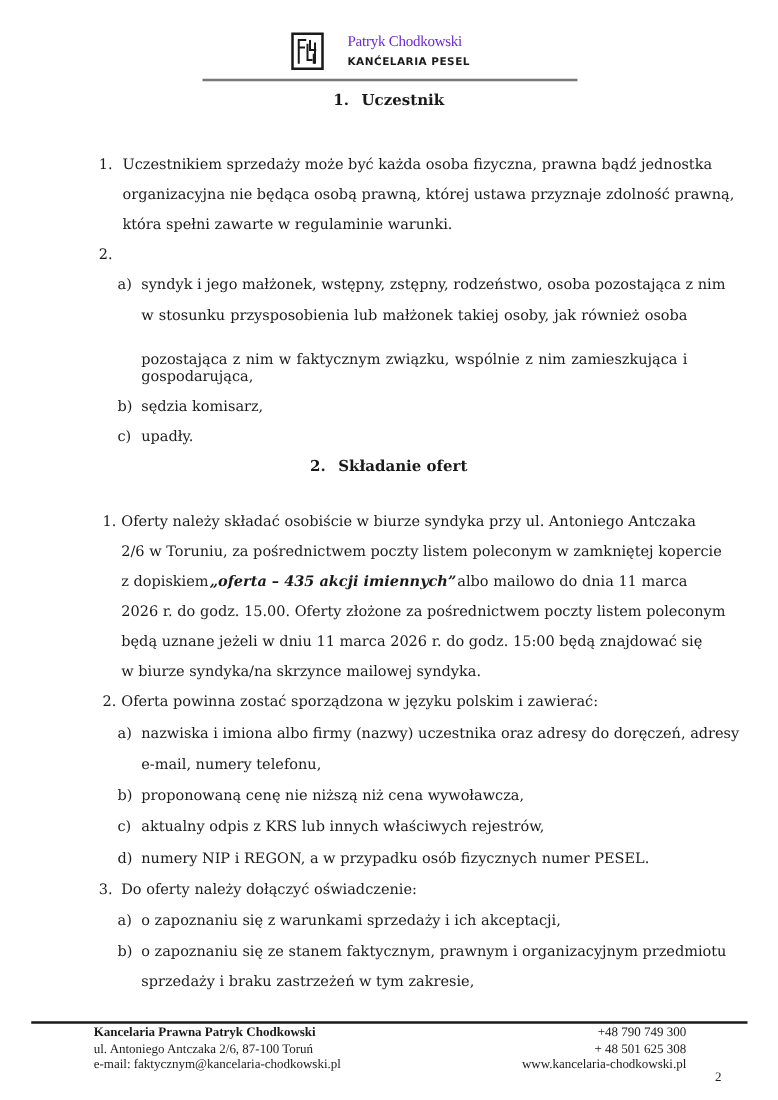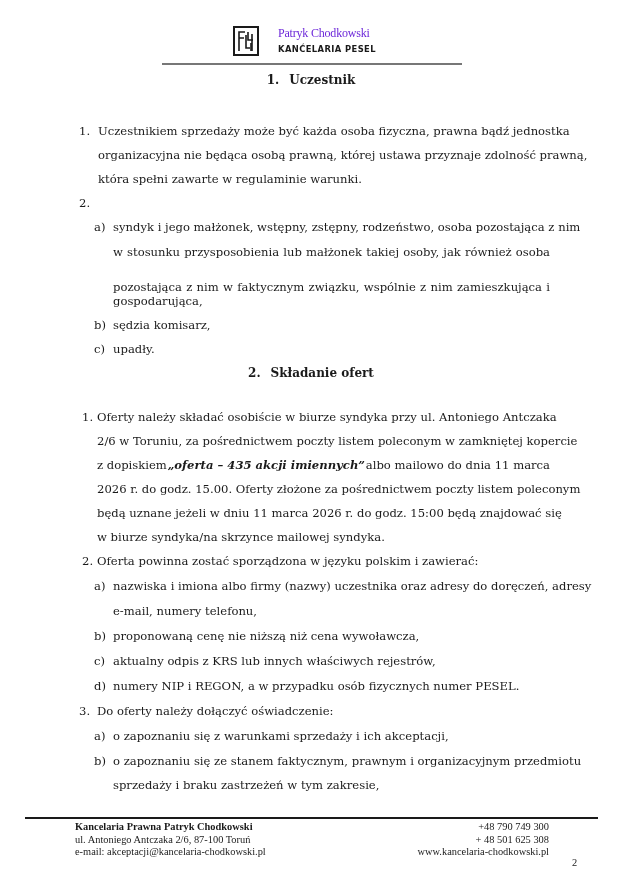--- a/index.html
+++ b/index.html
@@ -116,21 +116,21 @@
   <div class="line" style="left:113px; top:729px;">o zapoznaniu się z warunkami sprzedaży i ich akceptacji,</div>
 
   <span class="marker" style="left:94px; top:754px;">b)</span>
   <div class="line justify" style="left:113px; top:754px; width:437px;">o zapoznaniu się ze stanem faktycznym, prawnym i organizacyjnym przedmiotu</div>
   <div class="line" style="left:113px; top:778px;">sprzedaży i braku zastrzeżeń w tym zakresie,</div>
 
   <div class="footer-rule"></div>
   <div class="footer-left">
     <div class="b">Kancelaria Prawna Patryk Chodkowski</div>
     <div>ul. Antoniego Antczaka 2/6, 87-100 Toruń</div>
-    <div>e-mail: akceptacji@kancelaria-chodkowski.pl</div>
+    <div>e-mail: faktycznym@kancelaria-chodkowski.pl</div>
   </div>
   <div class="footer-right">
     <div>+48 790 749 300</div>
     <div>+ 48 501 625 308</div>
     <div>www.kancelaria-chodkowski.pl</div>
   </div>
   <div class="page-num">2</div>
 </div>
 
 </body></html>

